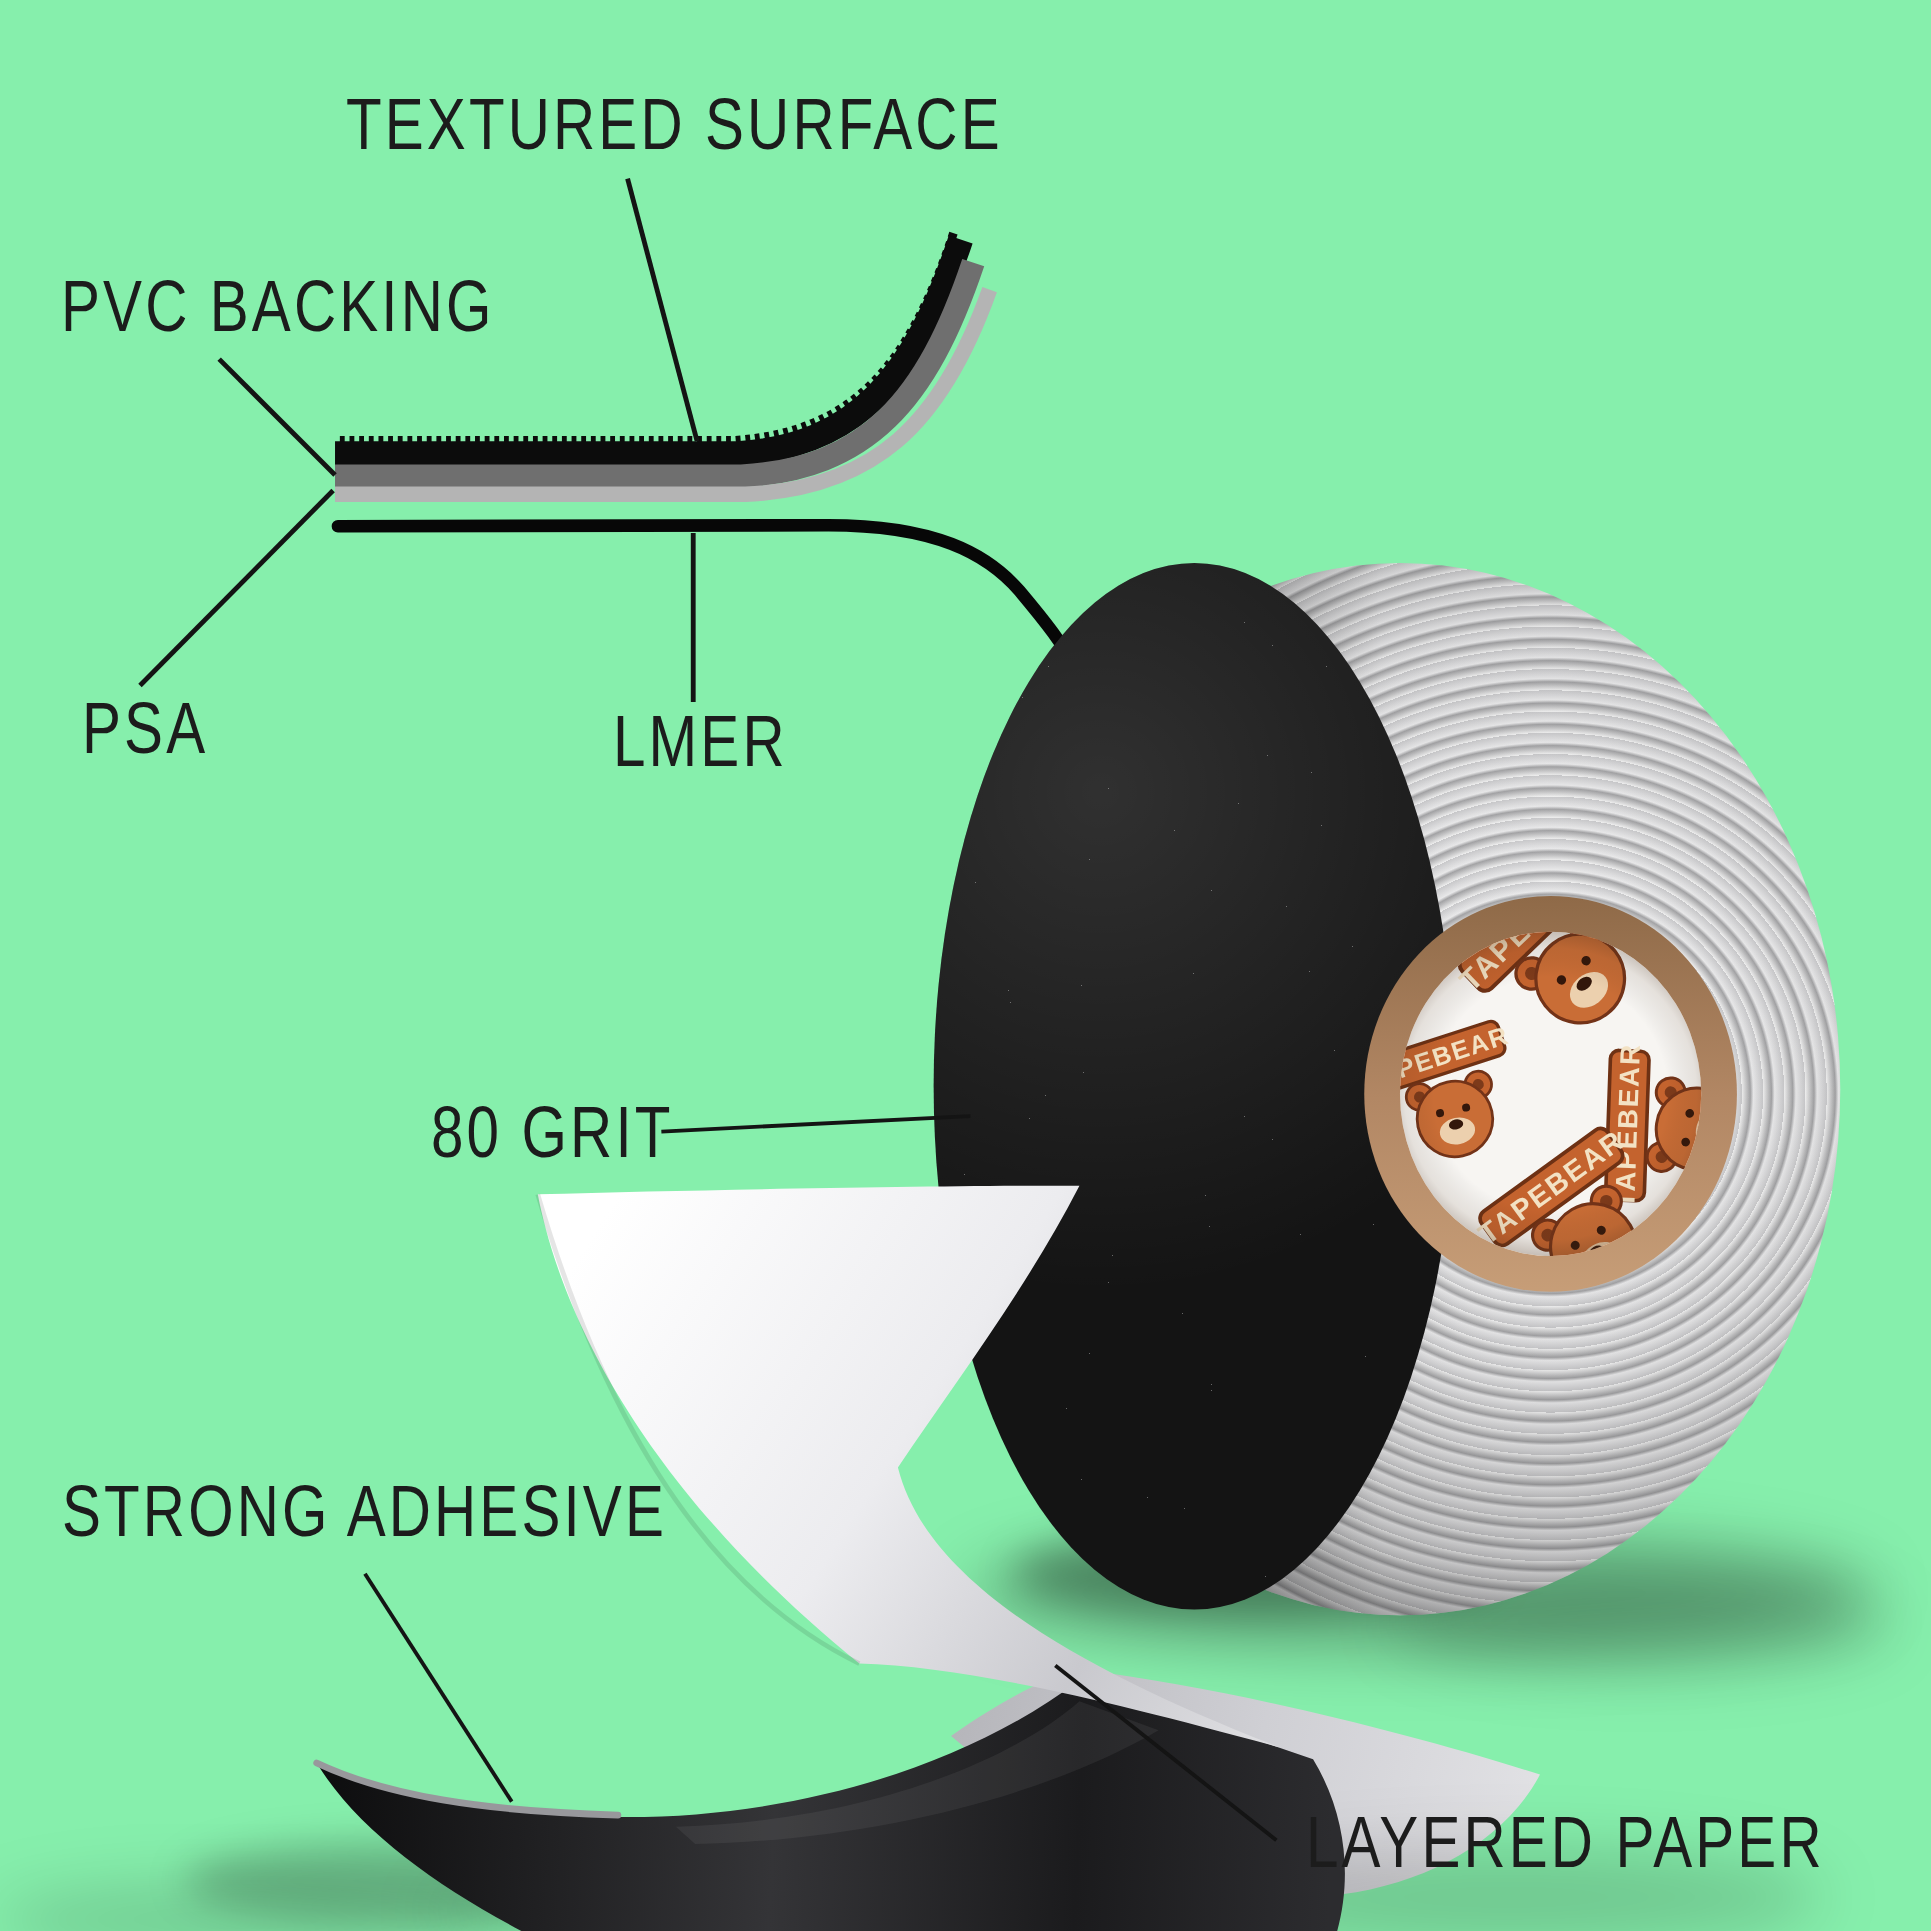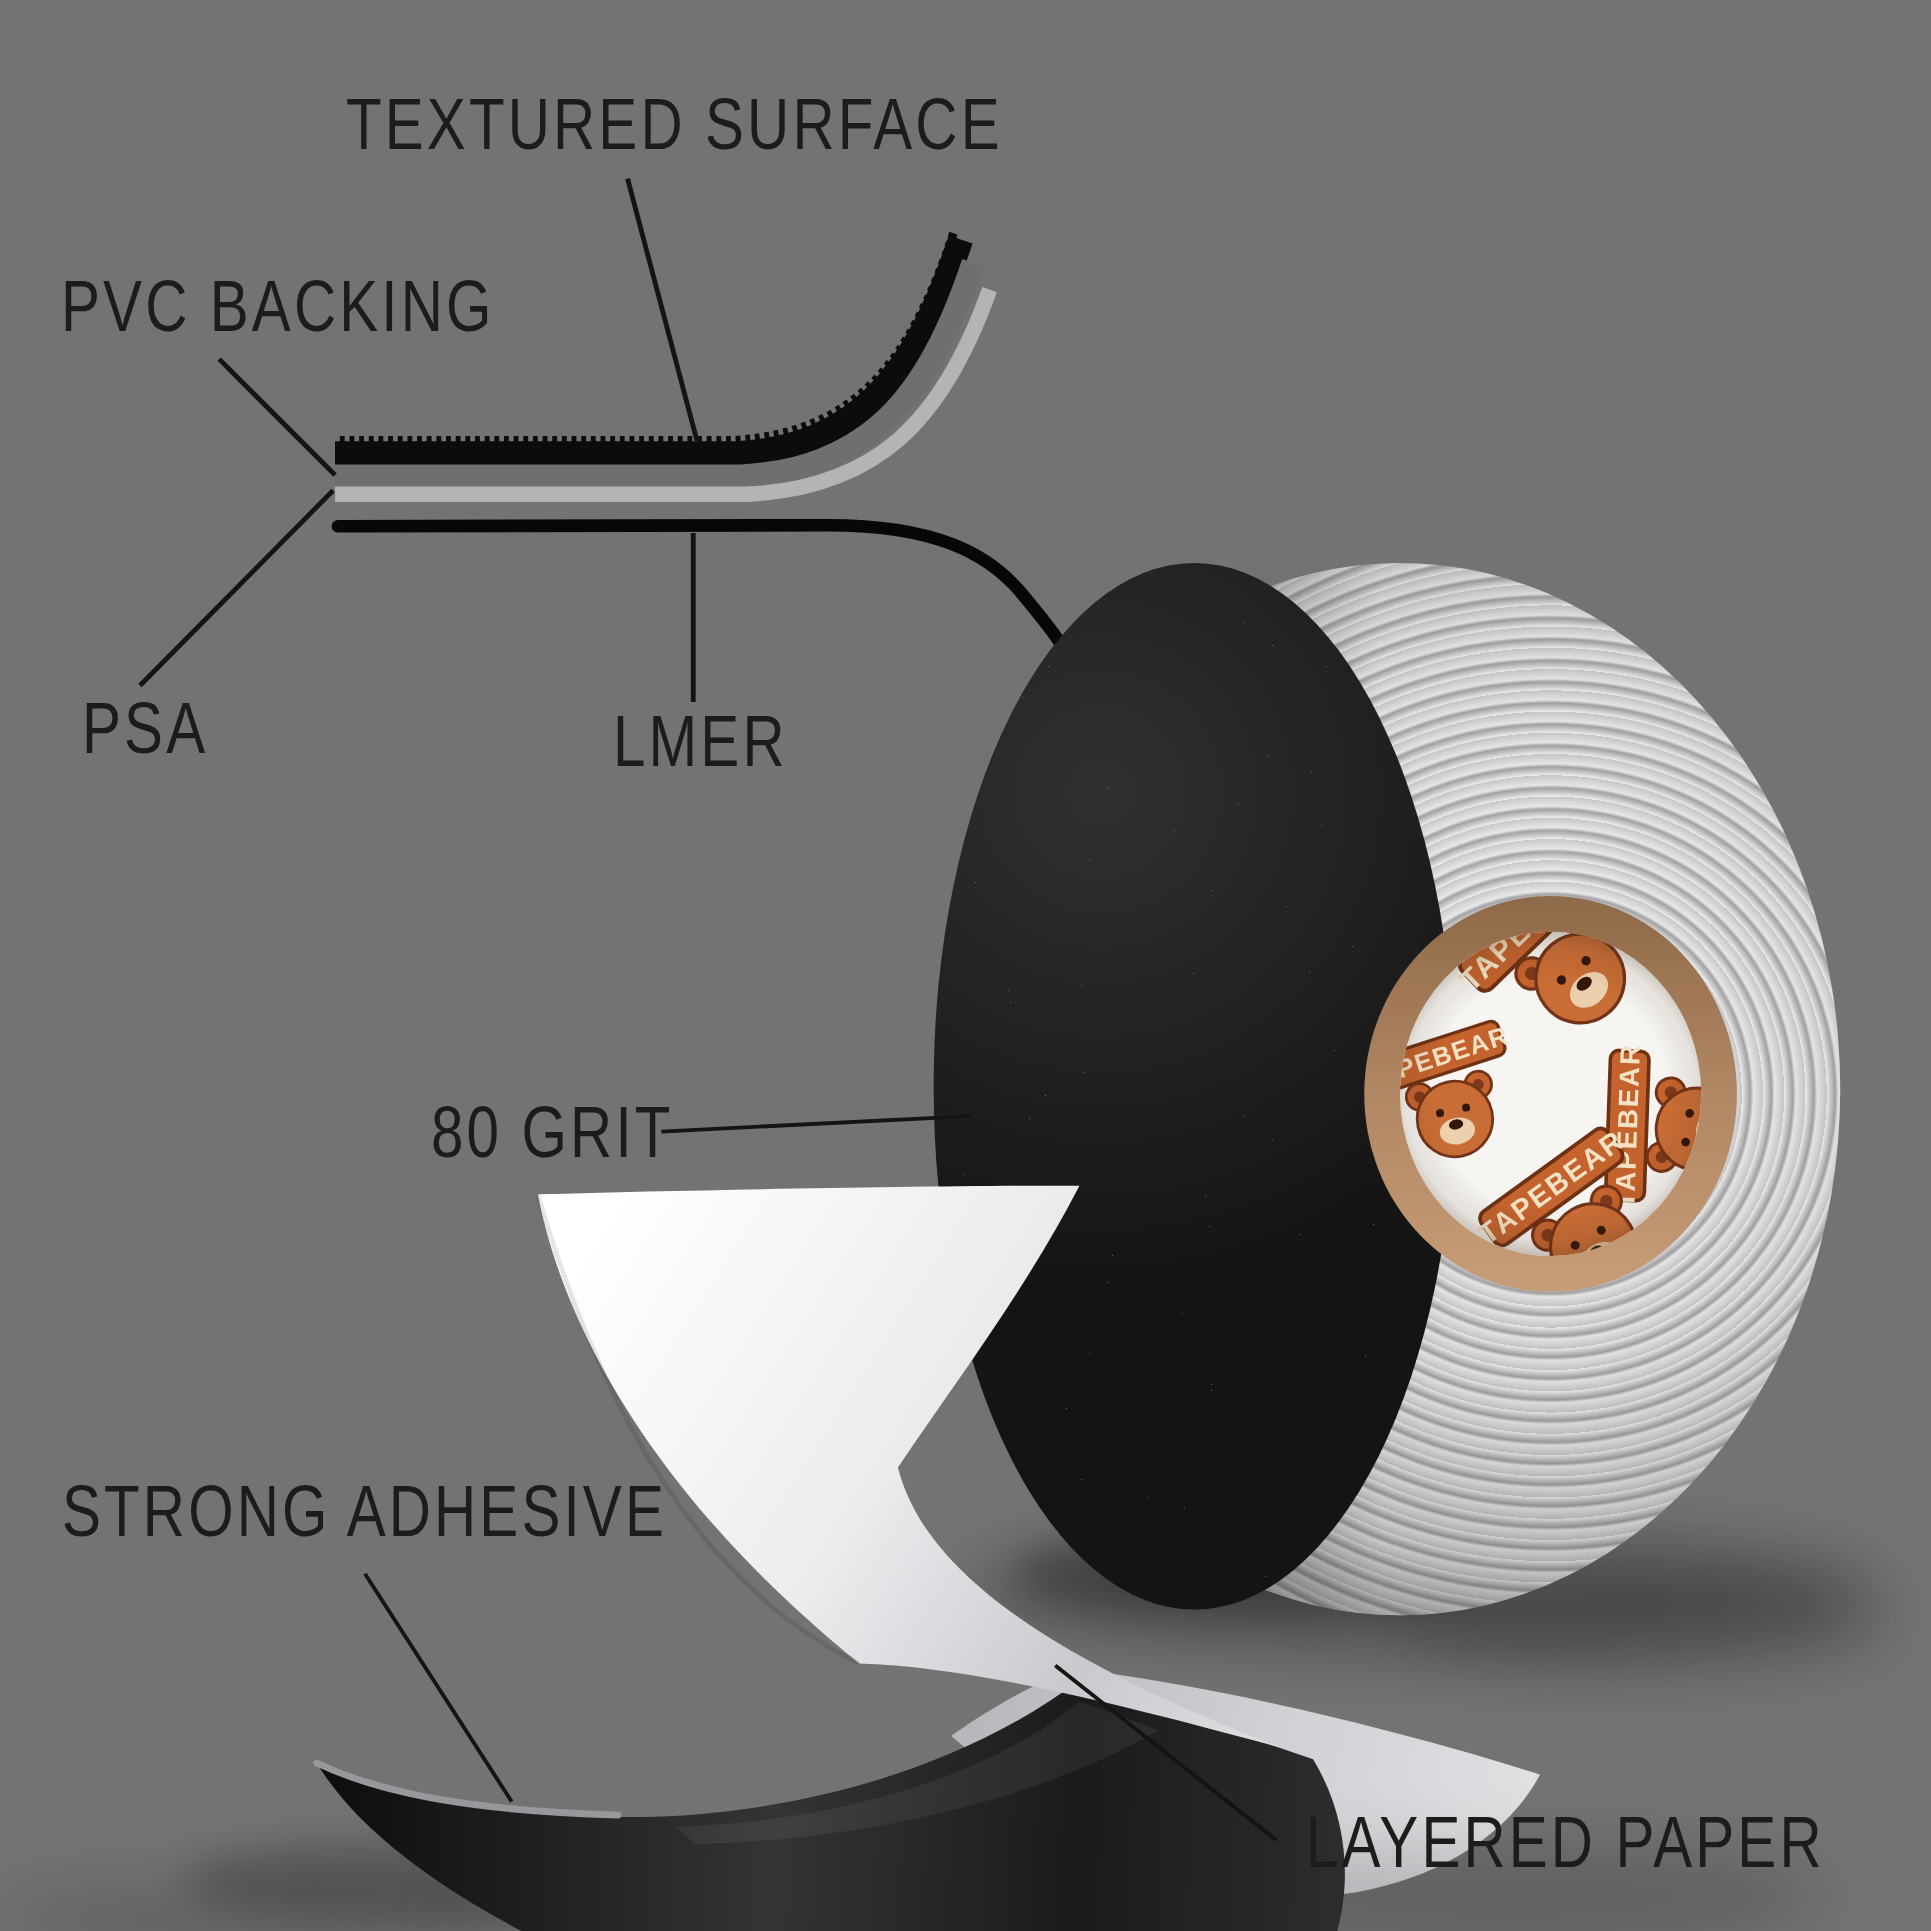--- a/index.html
+++ b/index.html
@@ -1,17 +1,17 @@
 <!DOCTYPE html>
 <html><head>
 <meta charset="utf-8">
 <style>
   html,body{margin:0;padding:0;background:#ffffff;}
   #stage{
-    position:relative;width:1931px;height:1931px;background:#737373;overflow:hidden;
+    position:relative;width:1931px;height:1931px;background:#86efac;overflow:hidden;
     font-family:"Liberation Sans",sans-serif;
   }
   #artwork{position:absolute;left:0;top:0;width:1931px;height:1931px;}
   .lbl{
     position:absolute;
     font-family:"Liberation Sans",sans-serif;
     font-weight:300;
     font-size:73px;
     letter-spacing:3.9px;
     color:#1c1c1c;

